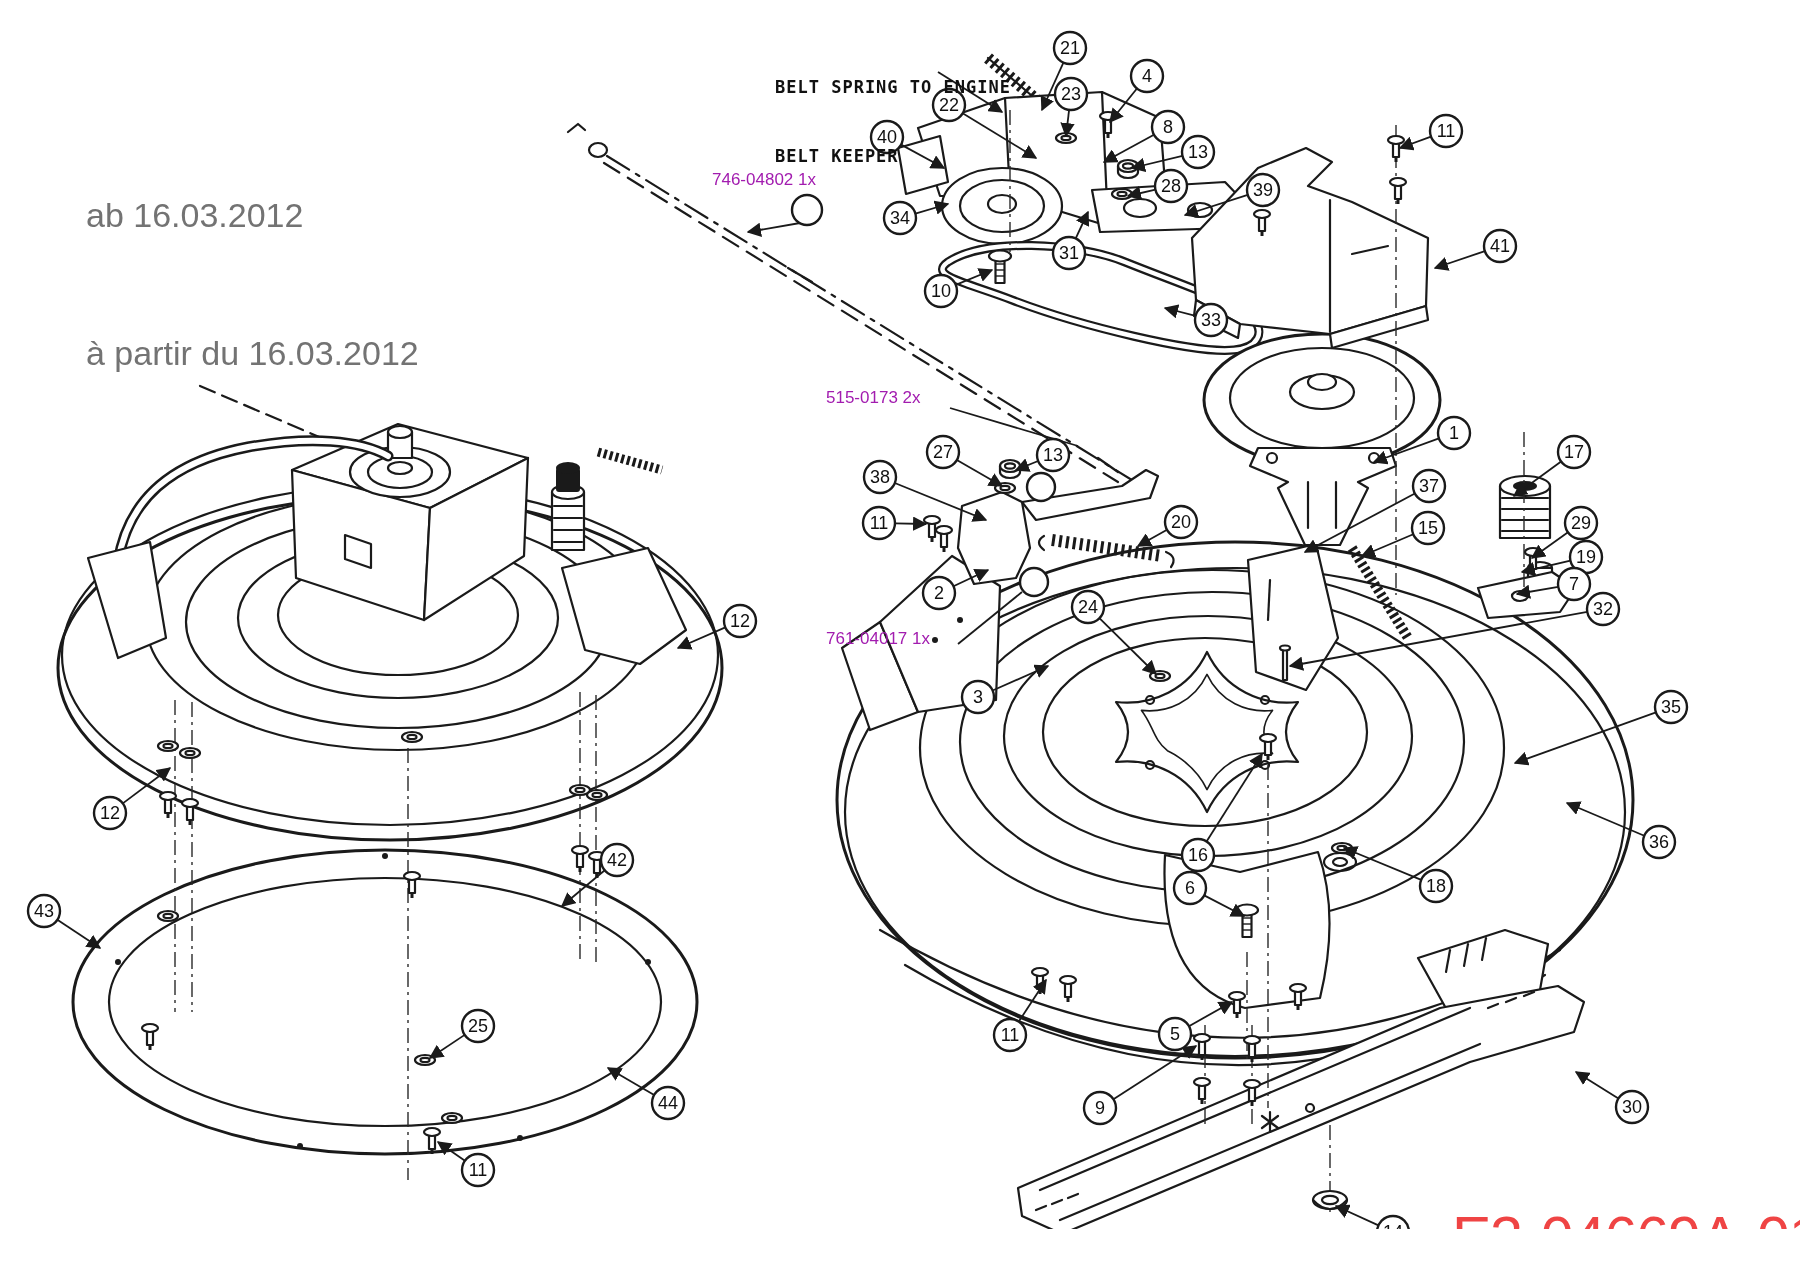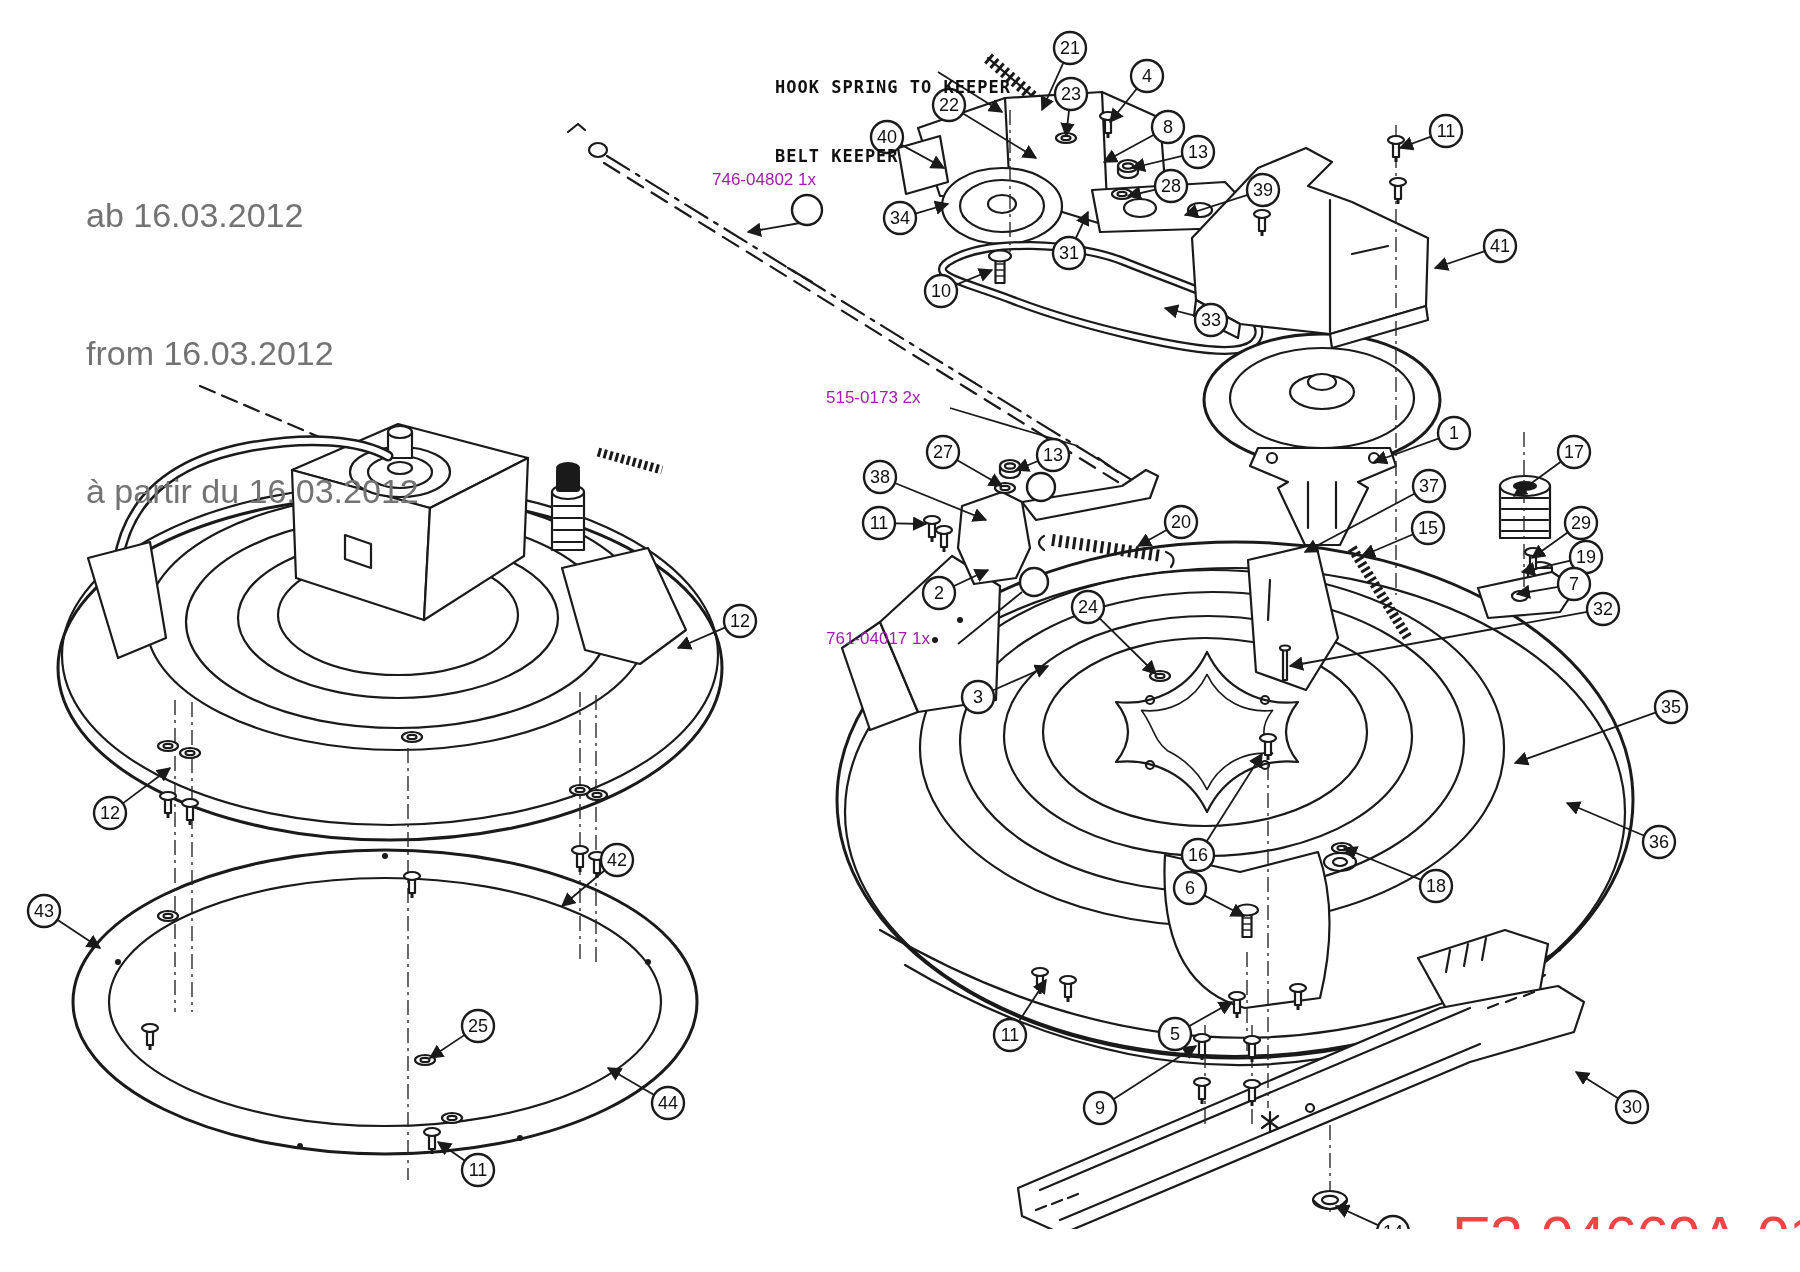--- a/index.html
+++ b/index.html
@@ -660,26 +660,25 @@
         <g>
           <line x1="1378.4428952273106" y1="1225.3599171212293" x2="1336" y2="1206" class="leader" marker-end="url(#arr)"></line>
           <circle cx="1393" cy="1232" r="16" class="callout-circle"></circle>
           <text x="1393" y="1232" text-anchor="middle" dy="0.36em" class="callout-num">14</text>
         </g>
       </g>
   </svg>
 
   <div class="txt validity">
     <div>ab 16.03.2012</div>
-    <div>from 16.03.2012</div>
     <div>à partir du 16.03.2012</div>
   </div>
 
   <div class="txt hooknote">
-    <div>HOOK SPRING TO KEEPER</div>
+    <div>BELT SPRING TO ENGINE</div>
     <div>BELT KEEPER</div>
   </div>
 
   <div class="txt plabel pl-746">746-04802 1x</div>
   <div class="txt plabel pl-728">515-0173 2x</div>
   <div class="txt plabel pl-761">761-04017 1x</div>
 
   <div class="txt diagid">E3-04669A-01</div>
   <div class="txt wmark" id="watermark"><span style="color: rgb(63, 107, 214);">m</span><span style="color: rgb(51, 160, 74);">o</span><span style="color: rgb(239, 95, 167);">t</span><span style="color: rgb(63, 143, 217);">o</span><span style="color: rgb(51, 160, 74);">r</span><span style="color: rgb(240, 140, 30);">u</span><span style="color: rgb(232, 179, 33);">f</span></div>
 </div>

